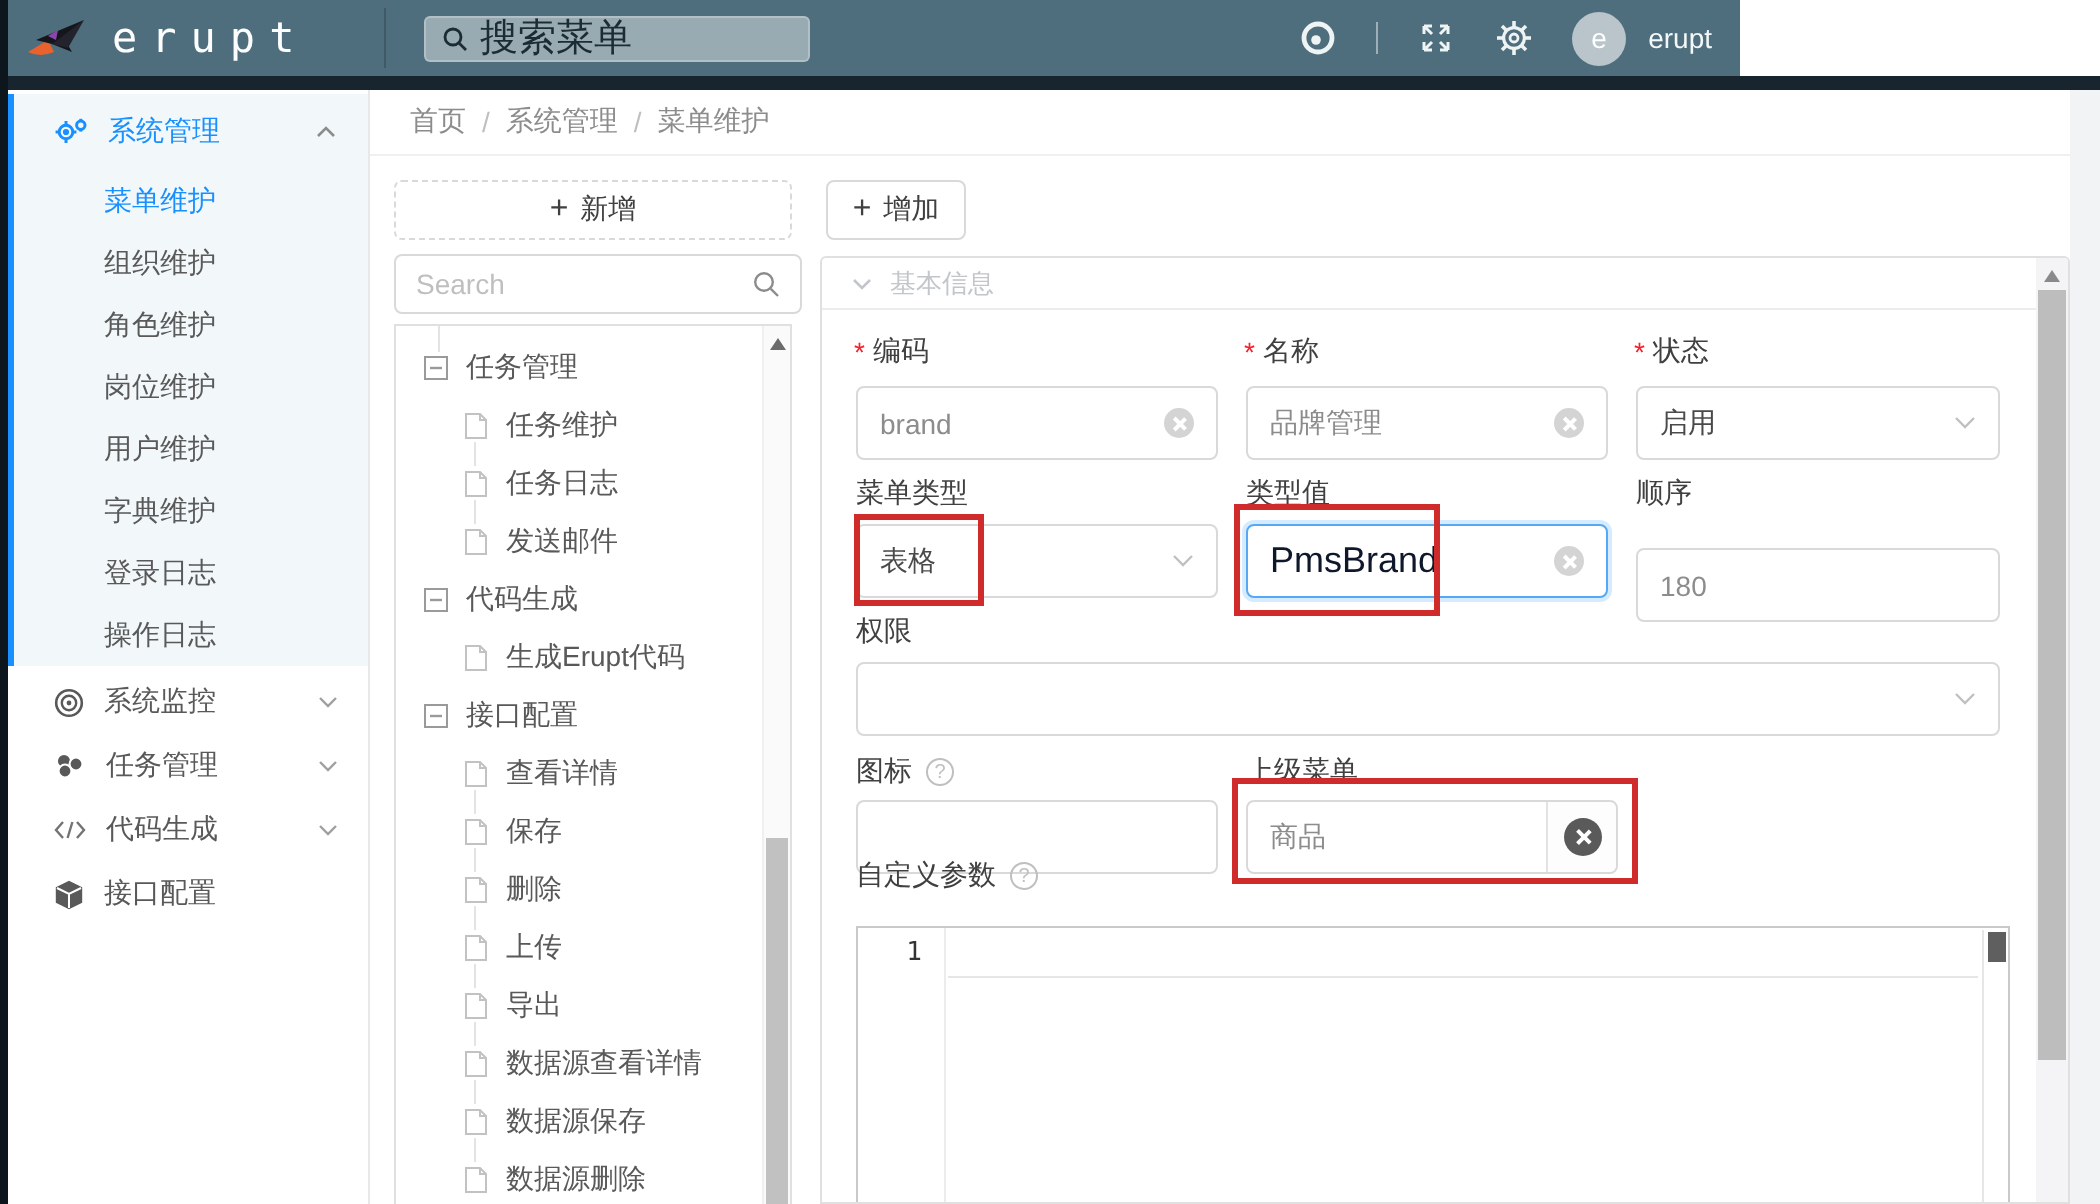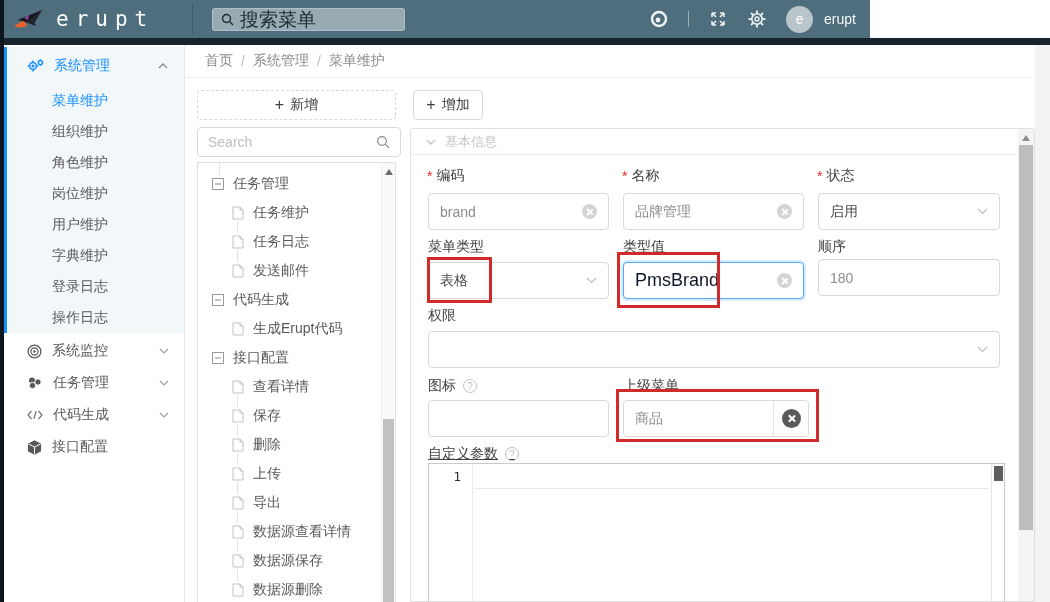--- a/index.html
+++ b/index.html
@@ -505,21 +505,21 @@
             <svg width="11" height="7" viewBox="0 0 11 7">
                 <polyline points="1,1 5.5,5.5 10,1" fill="none" stroke="#c0c0c0" stroke-width="1.2"></polyline>
               </svg>
           </span>
         </div>
         <div class="fctrl focused" style="left:212px; top:133px; width:181px;">
           <span class="squiggle">PmsBrand</span>
             <span class="caret"></span>
           <span class="clear-x" style="margin-left:auto;"></span>
         </div>
-        <div class="fctrl" style="left:407px; top:130px; width:182px;">
+        <div class="fctrl" style="left:407px; top:145px; width:182px;">
           <input value="180" style="">
         </div>
 
         <div class="flabel" style="left:17px; top:178px;">
             <span>权限</span>
           </div>
         <div class="fctrl" style="left:17px; top:202px; width:572px;">
           <span class="sel-chevron">
             <svg width="11" height="7" viewBox="0 0 11 7">
                 <polyline points="1,1 5.5,5.5 10,1" fill="none" stroke="#c0c0c0" stroke-width="1.2"></polyline>
@@ -537,21 +537,21 @@
         <div class="fctrl" style="left:17px; top:271px; width:181px;">
           <input value="" style="">
         </div>
         <div class="fctrl" style="left:212px; top:271px; width:186px;">
           <input value="商品" style="">
           <span class="addon">
             <span class="remove-x"></span>
           </span>
         </div>
 
-        <div class="flabel" style="left:17px; top:316px;text-decoration:underline;">
+        <div class="flabel" style="left:17px; top:300px;">
           <span>自定义参数</span>
           <span class="help-circle">?</span>
         </div>
         <div class="code-editor">
           <div class="ce-gutter">
             <div class="ce-lineno">1</div>
           </div>
           <div class="ce-activeline"></div>
           <div class="ce-scroll">
             <div class="ce-thumb"></div>

